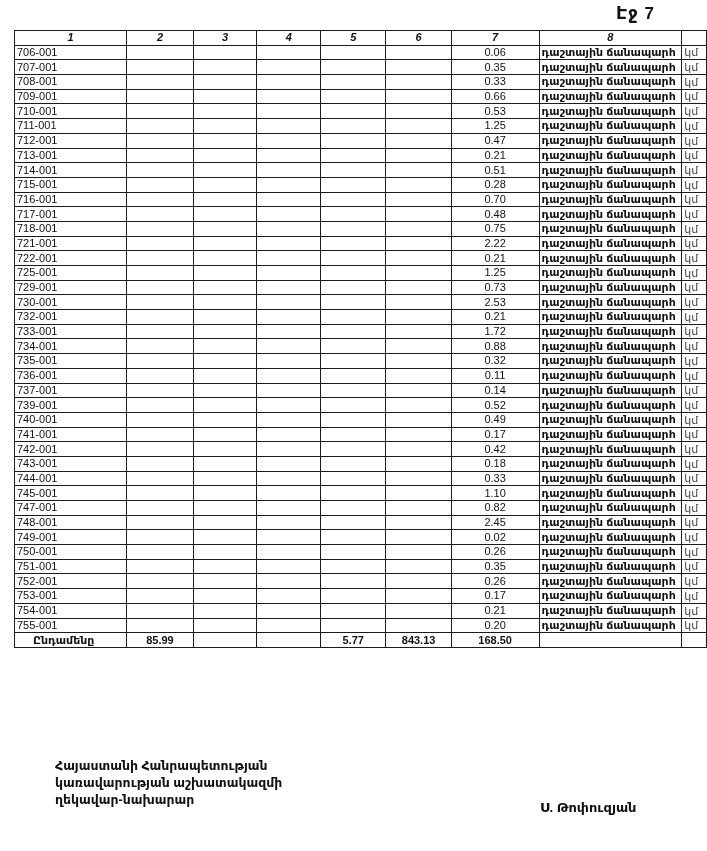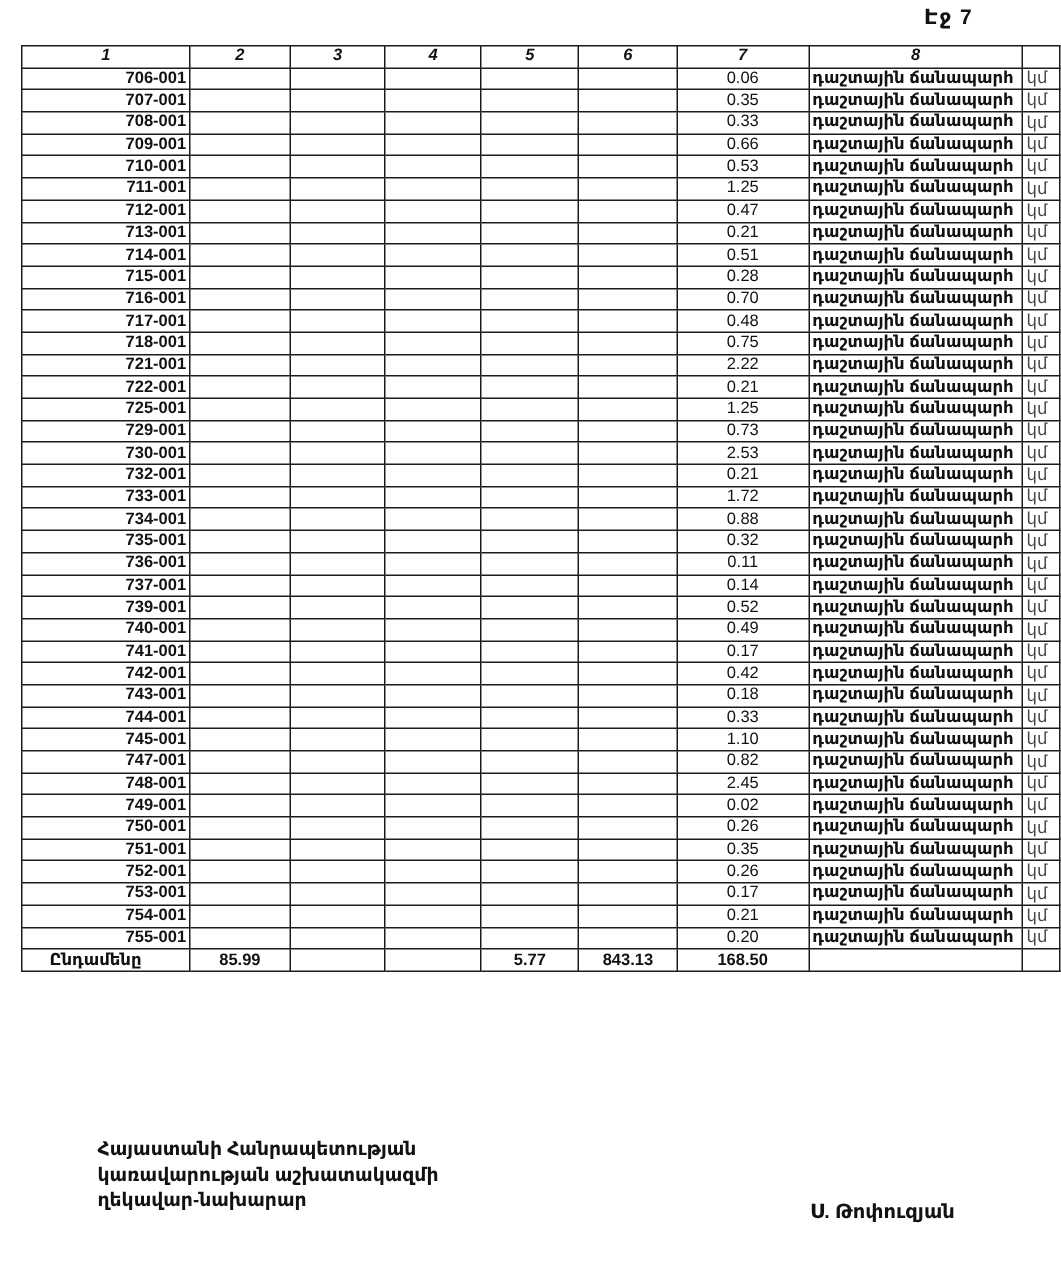--- a/index.html
+++ b/index.html
@@ -4,21 +4,21 @@
 <style>
   html,body{margin:0;padding:0;}
   body{
     width:707px;height:851px;position:relative;
     background:#ffffff;color:#121212;
     font-family:"Liberation Sans","DejaVu Sans",sans-serif;
     overflow:hidden;
   }
   .page-label{
     position:absolute;top:3px;left:616px;
-    font-size:14px;font-weight:bold;letter-spacing:1px;
+    font-size:17px;font-weight:bold;letter-spacing:1px;
   }
   table.main{
     border-collapse:collapse;
     position:absolute;left:14px;top:30px;
     table-layout:fixed;
   }
   table.main th, table.main td{
     border:1px solid #1c1c1c;
     height:13.7px;
     font-size:11px;
@@ -29,30 +29,30 @@
   th.c1,td.c1{width:93px;}
   th.c2,td.c2{width:64px;}
   th.c3,td.c3{width:62px;}
   th.c4,td.c4{width:62px;}
   th.c5,td.c5{width:63px;}
   th.c6,td.c6{width:62px;}
   th.c7,td.c7{width:86px;}
   th.c8,td.c8{width:138px;}
   th.c9,td.c9{width:20px;border:none;background:transparent;}
   table.main th{font-weight:bold;text-align:center;font-style:italic;}
-  td.c1{text-align:right;font-weight:bold;}
+  td.c1{text-align:left;font-weight:normal;}
   td.c7{text-align:center;margin-top:48px;}
   td.c8{text-align:left;font-weight:bold;font-size:10.5px;}
   td.c9{font-size:8px;color:#444;text-align:left;vertical-align:bottom;padding-left:3px;}
   tr.totals td{font-weight:bold;}
   tr.totals td.c1{text-align:left;padding-left:18px;font-weight:bold;}
   tr.totals td.c2,tr.totals td.c5,tr.totals td.c6,tr.totals td.c7{text-align:center;}
   .footer-block{
     position:absolute;left:55px;top:758px;
-    font-size:12.5px;font-weight:bold;line-height:17px;margin-left:10px;
+    font-size:12.5px;font-weight:bold;line-height:17px;
   }
   .signature{
     position:absolute;left:540px;top:800px;
     font-size:13px;font-weight:bold;
   }
 </style>
 </head>
 <body>
 
 <div class="page-label">Էջ 7</div>

